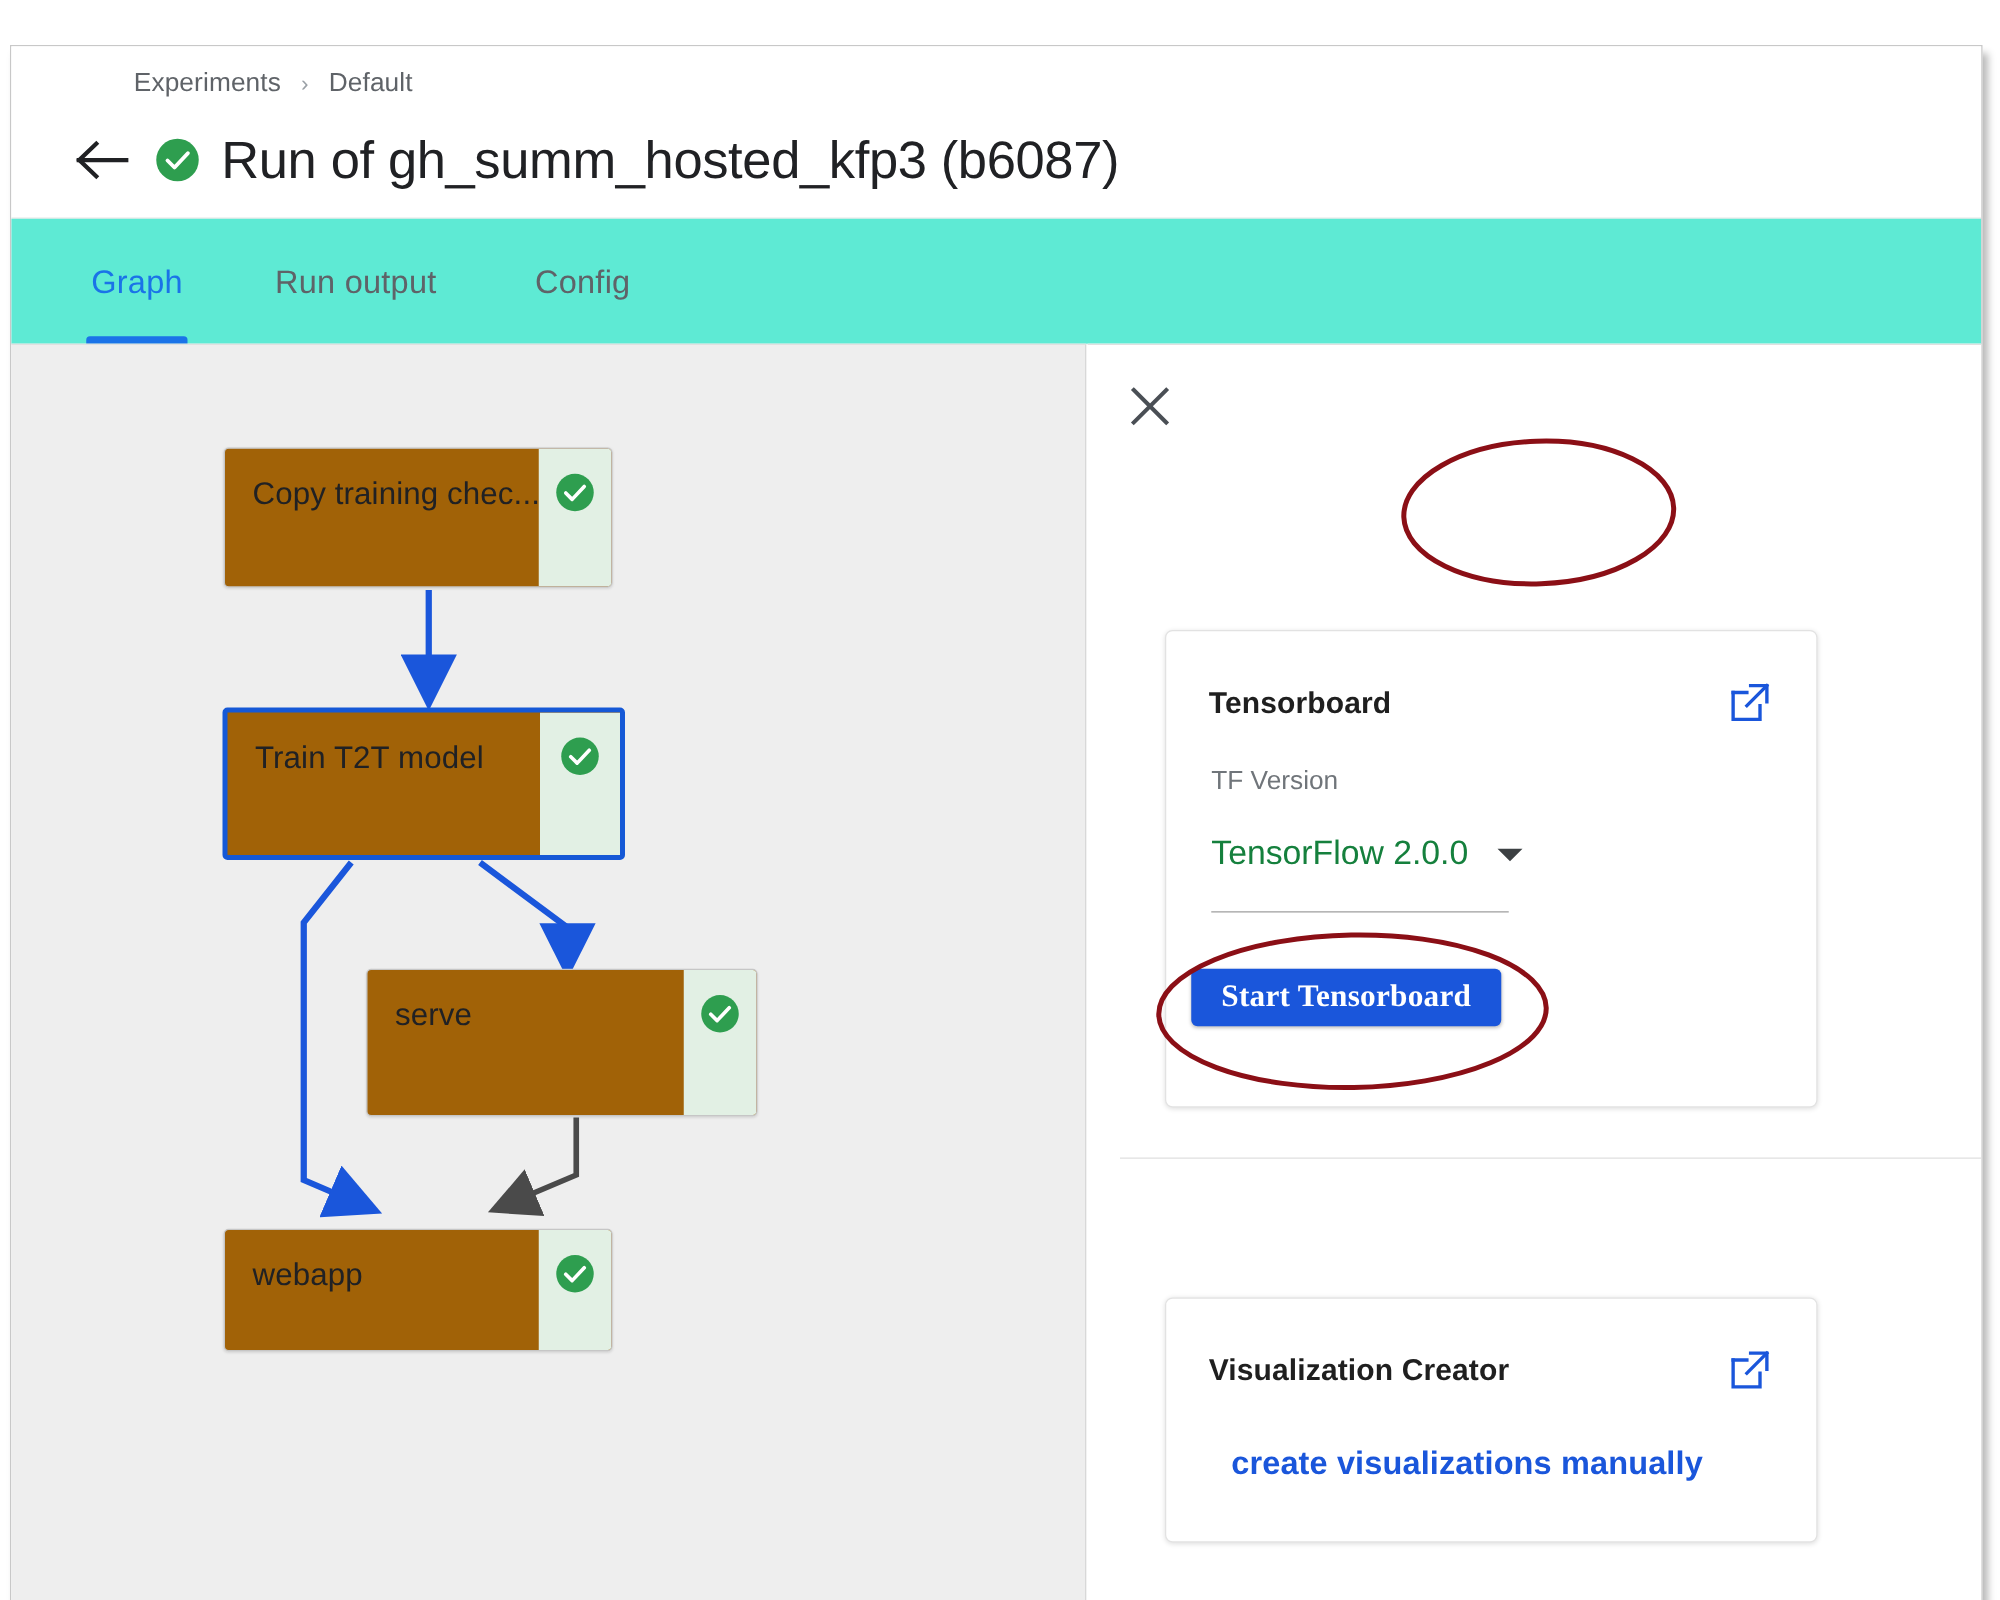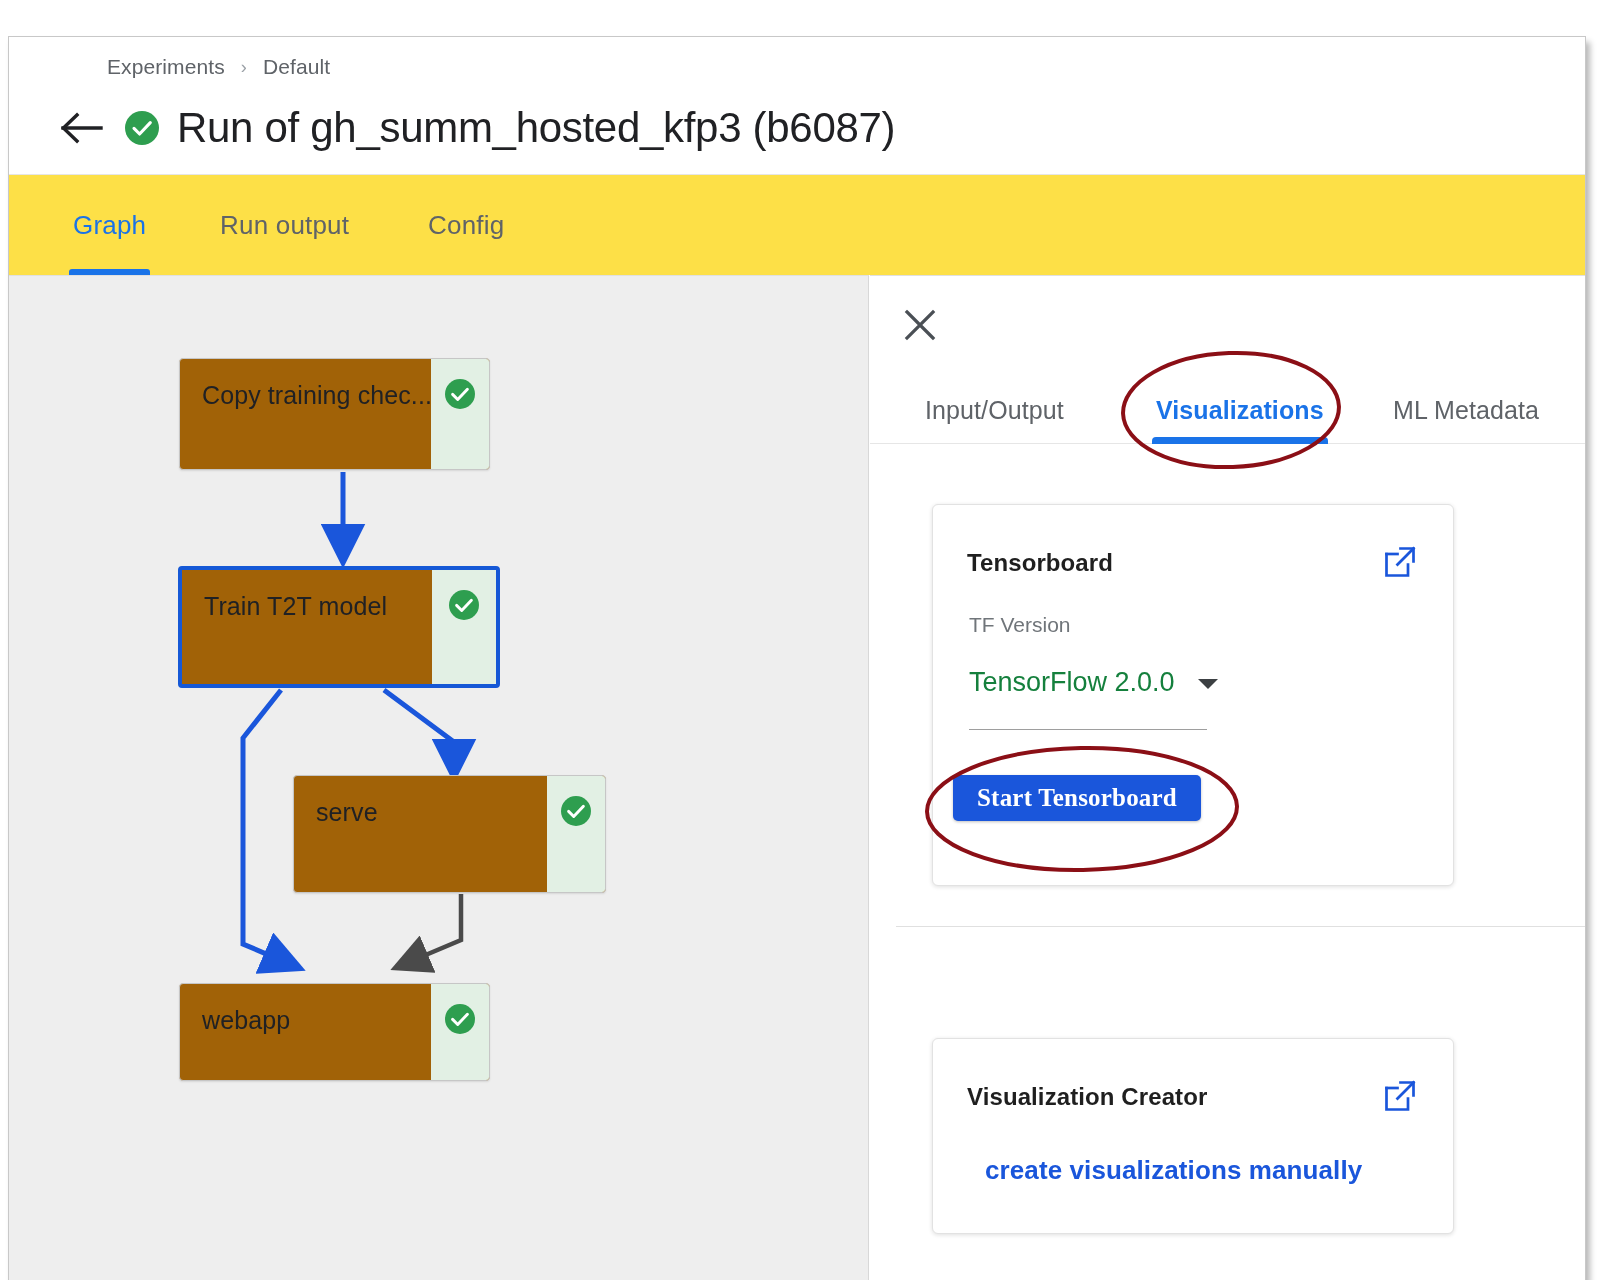--- a/index.html
+++ b/index.html
@@ -50,21 +50,21 @@
   #status-dot { margin-left: 12px; margin-right: 16px; display:flex; }
   #page-title {
     font-size: 42px; font-weight: 400; color: #202124;
     letter-spacing: -0.3px; white-space: nowrap;
   }
 
   
   #top-tabs {
     position: absolute; left: 0; top: 138px;
     width: 100%; height: 100px;
-    background: #fde047;
+    background: #5eead4;
   }
   .toptab {
     position: absolute; top: 0; height: 100px;
     display: flex; align-items: center;
     font-size: 26px; font-weight: 500; color: #5f6368;
     cursor: pointer; padding: 0 4px;
     letter-spacing: 0.2px;
   }
   .toptab.active { color: #1a73e8; }
   .toptab .underline {
@@ -311,32 +311,20 @@
   </div>
 
   <div id="side-panel">
 
     <div id="close-btn">
       <svg width="36" height="36" viewBox="0 0 36 36">
         <path d="M5 5 L31 31 M31 5 L5 31" stroke="#4a4f55" stroke-width="3.2" stroke-linecap="square"></path>
       </svg>
     </div>
 
-    <div id="side-tabs">
-      <div class="stab" style="left:55px;">
-        <span>Input/Output</span>
-      </div>
-      <div class="stab active" style="left:286px;">
-        <span>Visualizations</span>
-        <span class="sunderline"></span>
-      </div>
-      <div class="stab" style="left:523px;">
-        <span>ML Metadata</span>
-      </div>
-    </div>
 
     <div class="viz-card" style="left:62px; top:228px; width:522px; height:382px;">
 
       <div class="card-title">Tensorboard</div>
 
       <div class="card-ext-icon">
         <svg width="34" height="34" viewBox="0 0 34 34">
           <path d="M3.5 9 L3.5 30.5 L25 30.5 L25 19.5" stroke="#1a56db" stroke-width="2.7" fill="none" stroke-linecap="square"></path>
           <path d="M3.5 9 L14.5 9" stroke="#1a56db" stroke-width="2.7" fill="none" stroke-linecap="square"></path>
           <path d="M17.5 3.5 L30.5 3.5 L30.5 16.5" stroke="#1a56db" stroke-width="2.7" fill="none" stroke-linecap="square"></path>

